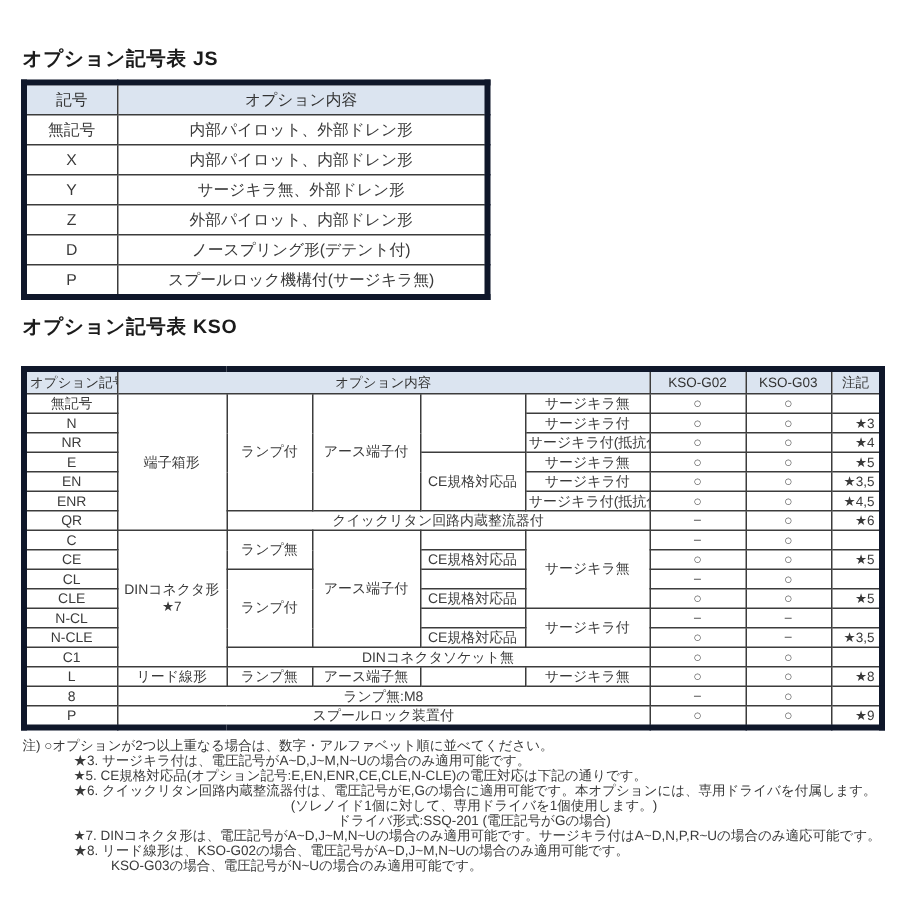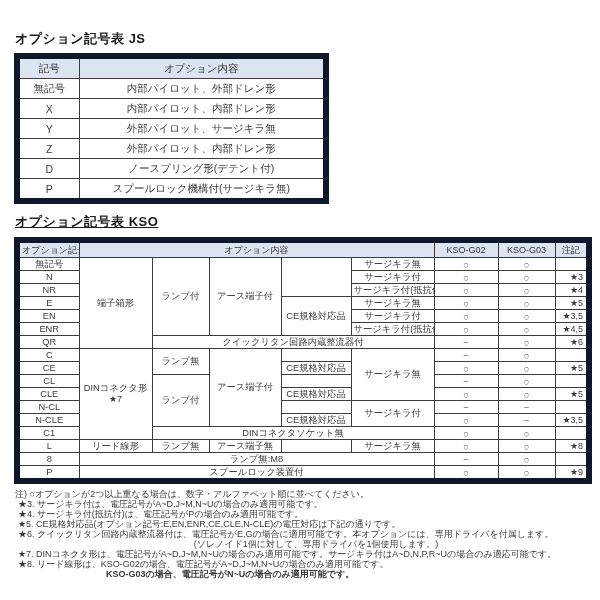--- a/index.html
+++ b/index.html
@@ -7,47 +7,47 @@
     width:600px;height:600px;box-sizing:border-box;
     padding:30px 13px 0 14px;
     background:#fff;overflow:hidden;
     font-family:"Liberation Sans", sans-serif;
     color:#3a3a3a;
   }
   .ttl{
     font-size:13px;font-weight:bold;color:#1b1b1b;
     margin:0 0 5px 1px;letter-spacing:0.5px;
   }
-  .ttl2{margin-top:9px;margin-bottom:6px;text-decoration:underline;}
+  .ttl2{margin-top:9px;margin-bottom:17px;}
   table.tbl{
     border-collapse:collapse;table-layout:fixed;
-    border:6px solid #0f172a;
+    border:4px solid #0f172a;
   }
   .tbl th,.tbl td{
     border:1px solid #3c3c3c;
     text-align:center;vertical-align:middle;
     padding:0 2px;overflow:hidden;white-space:nowrap;
     font-weight:normal;
   }
   .tbl th{background:#dbe4f0;color:#333;}
   table.js{width:309px;}
   .js th,.js td{height:19px;font-size:10.5px;}
   table.kso{width:572px;}
   .kso th{height:14px;font-size:9px;}
   .kso td{height:12px;font-size:9.3px;line-height:11px;}
   .kso td.note-cell{text-align:right;padding-right:3px;font-size:9px;}
   .kso td.sym{color:#5a5a5a;font-size:9.5px;}
   .kso .form-note{font-size:9px;}
   .notes{margin-top:5px;}
   .nl{font-size:9px;line-height:10px;white-space:nowrap;color:#3a3a3a;}
   .i0{margin-left:1px;}
-  .i1{margin-left:4px;}
+  .i1{margin-left:35px;}
   .i2{margin-left:78px;}
   .i3{margin-left:31px;text-align:center;}
-  .i4{margin-left:92px;font-weight:bold;}
+  .i4{margin-left:60px;}
 </style>
 </head>
 <body>
 
 <div class="page">
 
   <div class="ttl">オプション記号表 JS</div>
 
   <table class="tbl js">
     <colgroup>
@@ -64,21 +64,21 @@
       <tr>
           <td>無記号</td>
           <td>内部パイロット、外部ドレン形</td>
         </tr>
       <tr>
           <td>X</td>
           <td>内部パイロット、内部ドレン形</td>
         </tr>
       <tr>
           <td>Y</td>
-          <td>外部パイロット、サージキラ無</td>
+          <td>サージキラ無、外部ドレン形</td>
         </tr>
       <tr>
           <td>Z</td>
           <td>外部パイロット、内部ドレン形</td>
         </tr>
       <tr>
           <td>D</td>
           <td>ノースプリング形(デテント付)</td>
         </tr>
       <tr>
@@ -265,23 +265,23 @@
         <td class="sym">○</td>
         <td class="sym">○</td>
         <td class="note-cell">★9</td>
       </tr>
     </tbody>
   </table>
 
   <div class="notes">
     <div class="nl i0">注) ○オプションが2つ以上重なる場合は、数字・アルファベット順に並べてください。</div>
     <div class="nl i1">★3. サージキラ付は、電圧記号がA~D,J~M,N~Uの場合のみ適用可能です。</div>
-    <div class="nl i1">★4. サージキラ付(抵抗付)は、電圧記号がPの場合のみ適用可能です。</div>
     <div class="nl i1">★5. CE規格対応品(オプション記号:E,EN,ENR,CE,CLE,N-CLE)の電圧対応は下記の通りです。</div>
     <div class="nl i1">★6. クイックリタン回路内蔵整流器付は、電圧記号がE,Gの場合に適用可能です。本オプションには、専用ドライバを付属します。</div>
     <div class="nl i3">(ソレノイド1個に対して、専用ドライバを1個使用します。)</div>
+    <div class="nl i3">ドライバ形式:SSQ-201 (電圧記号がGの場合)</div>
     <div class="nl i1">★7. DINコネクタ形は、電圧記号がA~D,J~M,N~Uの場合のみ適用可能です。サージキラ付はA~D,N,P,R~Uの場合のみ適応可能です。</div>
     <div class="nl i1">★8. リード線形は、KSO-G02の場合、電圧記号がA~D,J~M,N~Uの場合のみ適用可能です。</div>
     <div class="nl i4">KSO-G03の場合、電圧記号がN~Uの場合のみ適用可能です。</div>
 
   </div>
 
 </div>
 
 </body></html>

